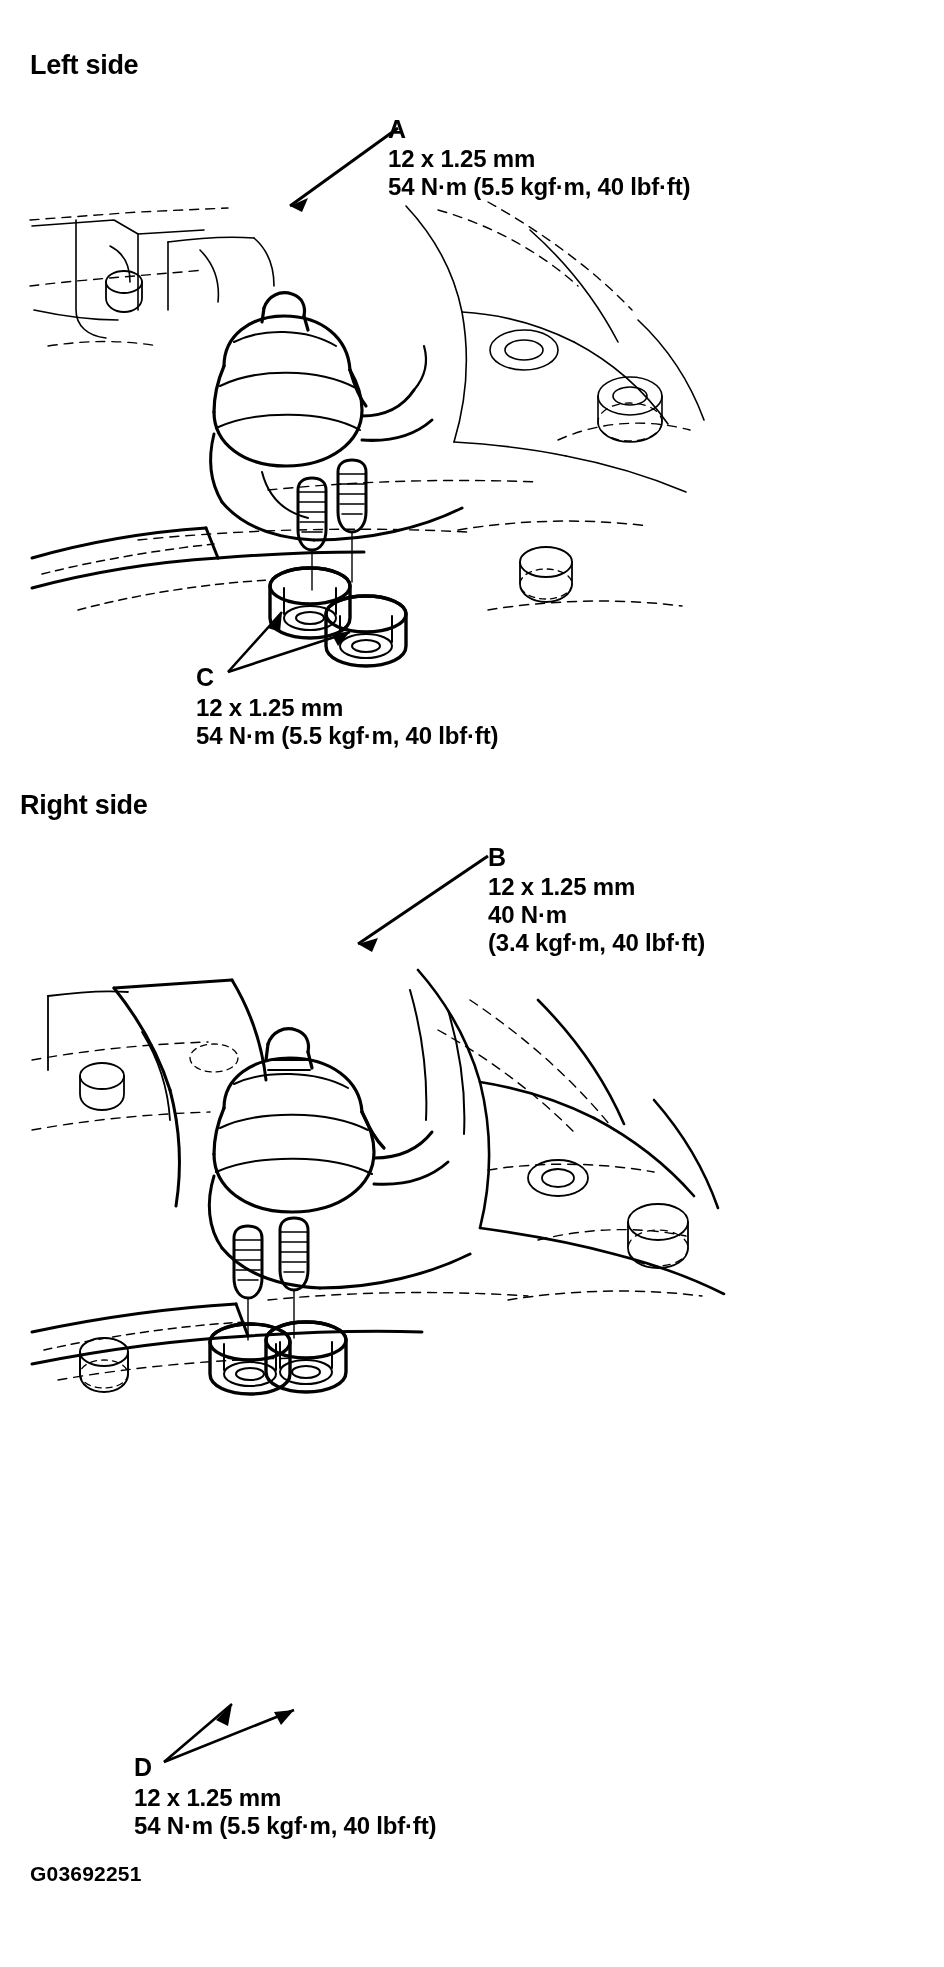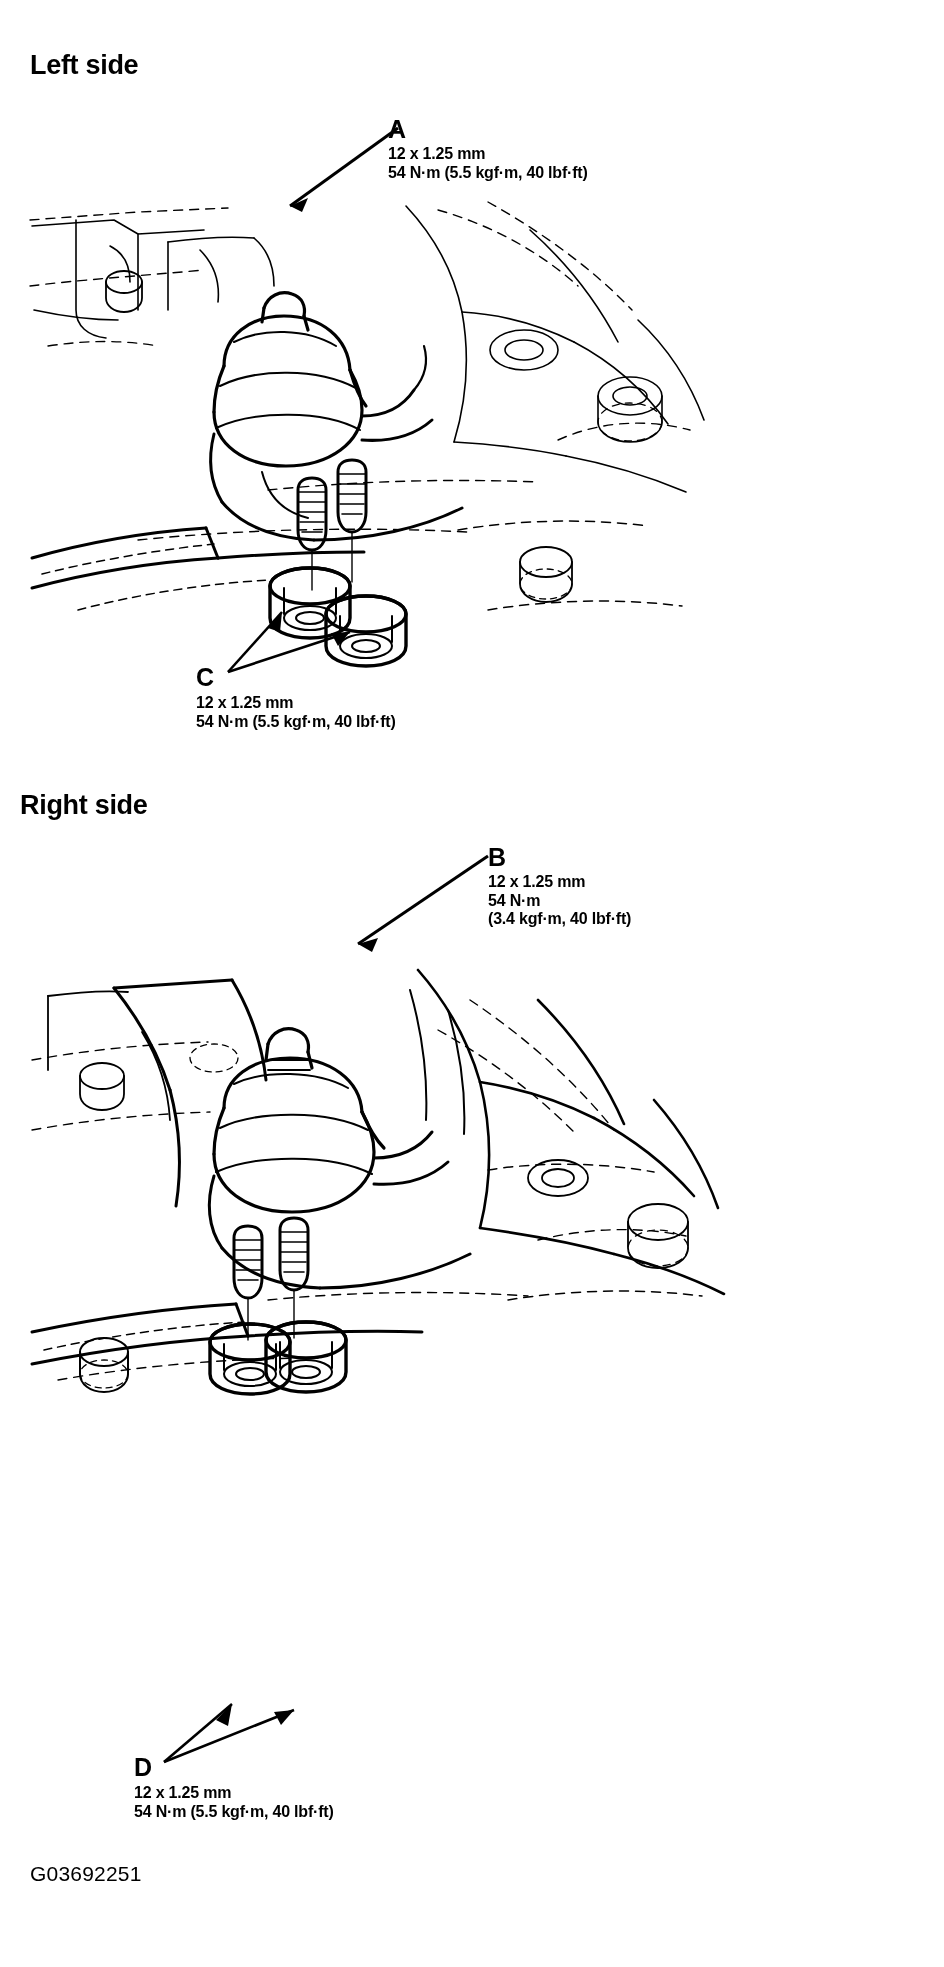--- a/index.html
+++ b/index.html
@@ -33,31 +33,31 @@
   }
   .callout-letter {
     position: absolute;
     font-size: 25px;
     font-weight: bold;
     line-height: 1;
     white-space: nowrap;
   }
   .spec-block {
     position: absolute;
-    font-size: 16px;
+    font-size: 24px;
     font-weight: bold;
     line-height: 1.16;
     white-space: nowrap;
     letter-spacing: -0.2px;
   }
   .spec-block div { white-space: nowrap; }
   .figure-code {
     position: absolute;
     font-size: 21px;
-    font-weight: normal;
+    font-weight: bold;
     letter-spacing: 0.2px;
     white-space: nowrap;
   }
 
   
   .artwork {
     position: absolute;
     overflow: visible;
   }
   .artwork svg { display: block; }
@@ -257,21 +257,21 @@
     <div>12 x 1.25 mm</div>
     <div>54 N·m (5.5 kgf·m, 40 lbf·ft)</div>
   </div>
 
   <div class="section-heading" style="left:20px; top:790px;">Right side</div>
 
   <div class="callout-letter" style="left:488px; top:845px;">B</div>
 
   <div class="spec-block" style="left:488px; top:873px;">
     <div>12 x 1.25 mm</div>
-    <div>54 N·m</div>
+    <div>40 N·m</div>
     <div>(3.4 kgf·m, 40 lbf·ft)</div>
   </div>
 
   <svg class="leaders" style="left:322px; top:848px;" width="176" height="112">
     <line x1="166" y1="8" x2="36" y2="96" stroke="#000" stroke-width="3"></line>
     <polygon points="36,96 56,90 50,104" fill="#000"></polygon>
   </svg>
 
   <div class="artwork" style="left:18px; top:940px;">
     <svg width="720" height="500" viewBox="0 0 720 500" fill="none" stroke="#000" stroke-linecap="round" stroke-linejoin="round">

